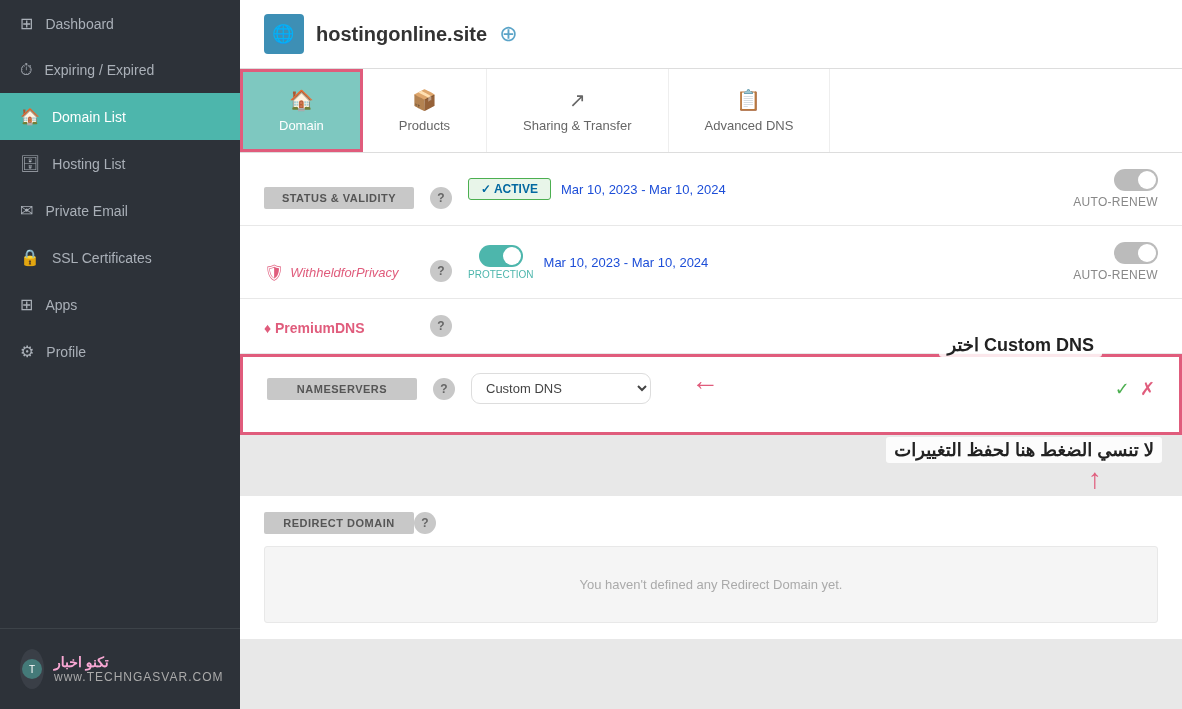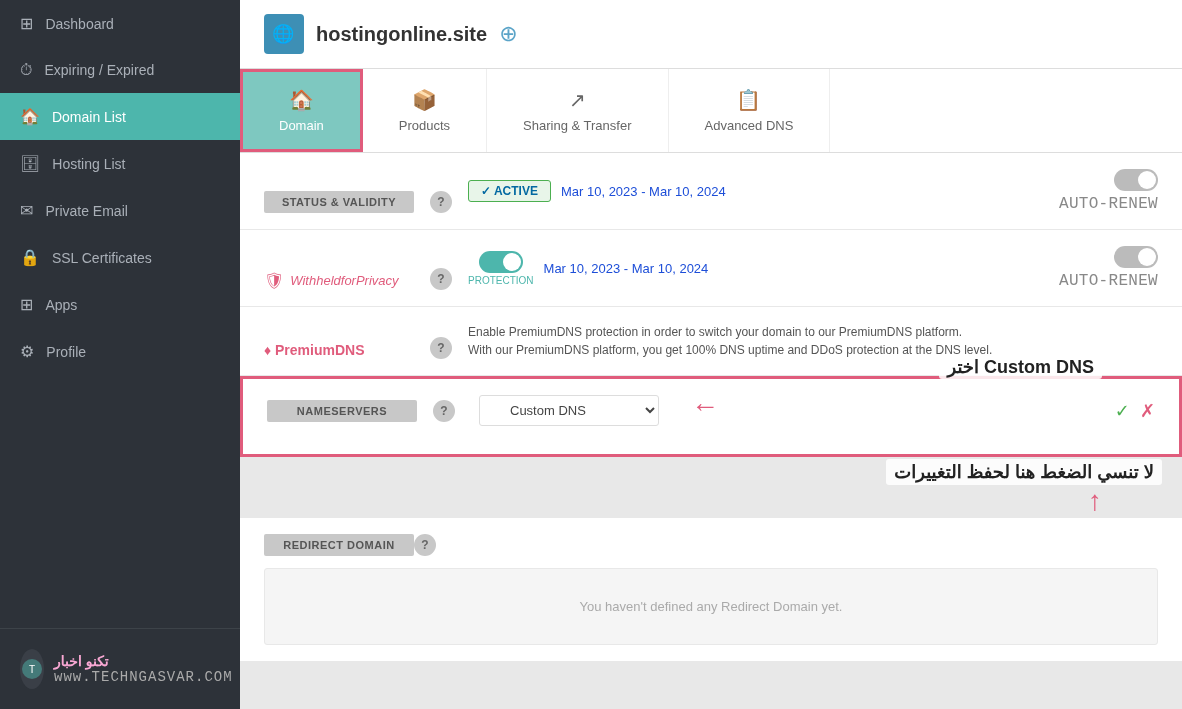--- a/index.html
+++ b/index.html
@@ -180,24 +180,23 @@
     }
     .toggle::after {
       content: '';
       width: 18px; height: 18px;
       background: #fff;
       border-radius: 50%;
       position: absolute;
       top: 2px; right: 2px;
     }
     .auto-renew-label {
-      font-size: 16px;
+      font-size: 12px;
       color: #888;
       letter-spacing: 0.3px;
-      font-family: Liberation Mono, monospace;
     }
 
     
     .premium-logo {
       color: #e05c7c;
       font-size: 14px;
       font-weight: 700;
     }
     .premium-desc {
       font-size: 12px;
@@ -205,28 +204,27 @@
       line-height: 1.5;
     }
     .nameservers-top {
       display: flex;
       align-items: center;
       gap: 16px;
       margin-bottom: 12px;
     }
     .dns-select {
       border: 1px solid #ddd;
-      border-radius: 3px;
-      padding: 6px 26px;
+      border-radius: 9px;
+      padding: 6px 10px;
       font-size: 13px;
       color: #444;
       background: #fff;
       min-width: 180px;
       cursor: pointer;
-      margin-left: 8px;
     }
 
     
     .ns-input {
       width: 100%;
       border: none;
       border-bottom: 1px dashed #999;
       background: transparent;
       padding: 5px 0;
       font-size: 13px;
@@ -363,21 +361,21 @@
 
   <div class="sidebar-logo">
     <div class="logo-circle">
       <svg width="24" height="24" viewBox="0 0 24 24">
         <circle cx="12" cy="12" r="10" fill="#4db6ac" opacity="0.5"></circle>
         <text x="12" y="16" text-anchor="middle" font-size="10" fill="#fff">T</text>
       </svg>
     </div>
     <div>
       <div style="font-weight:bold; font-size:14px; color:#f9a8d4;">تكنو اخبار</div>
-      <div style="font-size:14px; color:#aaa; letter-spacing:1px;font-family:Liberation Mono, monospace;">www.TECHNGASVAR.COM</div>
+      <div style="font-size:12px; color:#aaa; letter-spacing:1px;">www.TECHNGASVAR.COM</div>
     </div>
   </div>
 </div>
 
 <div class="main">
 
   <div class="domain-header">
     <div class="domain-icon">🌐</div>
     <span class="domain-name">hostingonline.site</span>
     <span class="domain-tag" style="font-size:22px; color:#5ba4c8; cursor:pointer;">⊕</span>
@@ -440,24 +438,20 @@
           </div>
         </div>
       </div>
     </div>
 
     <div class="section-row">
       <div style="min-width:150px;">
         <span class="premium-logo">♦ PremiumDNS</span>
       </div>
       <div class="question-icon">?</div>
-      <div class="section-content">
-        <p class="premium-desc" style="white-space: pre-line;">Enable PremiumDNS protection in order to switch your domain to our PremiumDNS platform.
-With our PremiumDNS platform, you get 100% DNS uptime and DDoS protection at the DNS level.</p>
-      </div>
     </div>
 
     <div class="nameservers-wrapper">
       <div style="border: 3px solid #e05c7c; margin: 0; background: #fff; padding: 16px 24px;">
         <div class="nameservers-top">
           <div class="section-label">NAMESERVERS</div>
           <div class="question-icon">?</div>
 
           <div style="position:relative; display:flex; align-items:center; flex:1; gap:10px;">
             <select class="dns-select">

